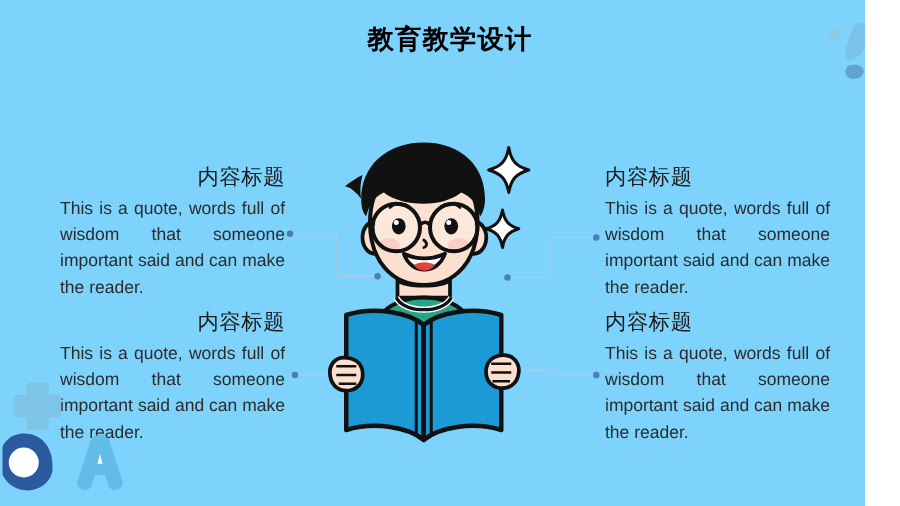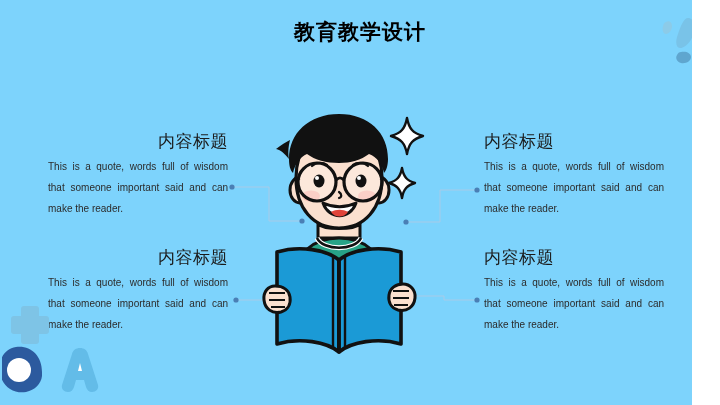--- a/index.html
+++ b/index.html
@@ -65,21 +65,21 @@
     font-size: 17px;
     color: #1a1a1a;
     line-height: 20px;
     margin: 0 0 4px 0;
     letter-spacing: 0.5px;
   }
   .block-left .block-heading { text-align: right; }
   .block-right .block-heading { text-align: left; }
 
   .block-body {
-    font-size: 10px;
+    font-size: 14px;
     color: #2b2b2b;
     line-height: 21px;
     text-align: justify;
     margin: 0;
   }
   .block-left .block-body  { text-align: justify; }
   .block-right .block-body { text-align: justify; }
 
   
   .connectors {

